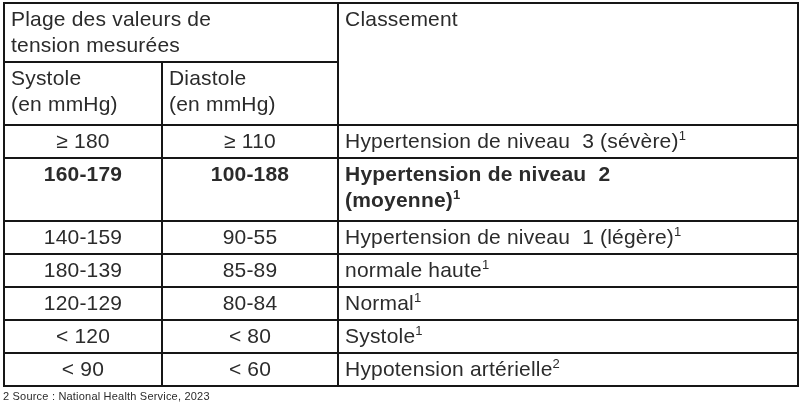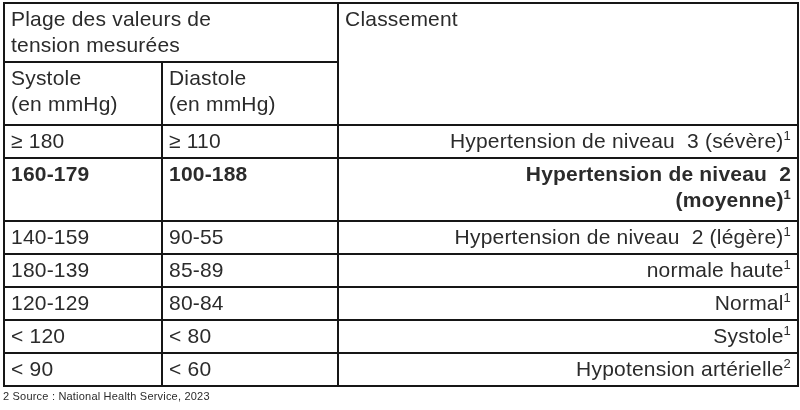--- a/index.html
+++ b/index.html
@@ -40,22 +40,22 @@
   thead tr.hrow2 { height: 63px; }
   tbody tr { height: 30px; }
   tbody tr.tall { height: 63px; font-weight: bold; }
 
   td.hdr { text-align: left; padding-left: 13px; border-radius: 12px; }
   td.classement-hdr {
     vertical-align: middle;
     padding-left: 9px;
     border-radius: 13px;
   }
-  td.num { text-align: left; }
-  td.cls { text-align: right; padding-left: 9px; }
+  td.num { text-align: center; }
+  td.cls { text-align: left; padding-left: 9px; }
 
   .pre { white-space: pre-wrap; }
 
   sup {
     font-size: 13px;
     line-height: 0;
     vertical-align: super;
   }
 
   .footnotes {
@@ -99,21 +99,21 @@
       </tr>
       <tr class="tall">
         <td class="num">160-179</td>
         <td class="num">100-188</td>
         <td class="cls"><span class="pre">Hypertension de niveau  2
 (moyenne)</span><sup>1</sup></td>
       </tr>
       <tr>
         <td class="num">140-159</td>
         <td class="num">90-55</td>
-        <td class="cls"><span class="pre">Hypertension de niveau  2 (légère)</span><sup>1</sup></td>
+        <td class="cls"><span class="pre">Hypertension de niveau  1 (légère)</span><sup>1</sup></td>
       </tr>
       <tr>
         <td class="num">180-139</td>
         <td class="num">85-89</td>
         <td class="cls"><span class="pre">normale haute</span><sup>1</sup></td>
       </tr>
       <tr>
         <td class="num">120-129</td>
         <td class="num">80-84</td>
         <td class="cls"><span class="pre">Normal</span><sup>1</sup></td>

